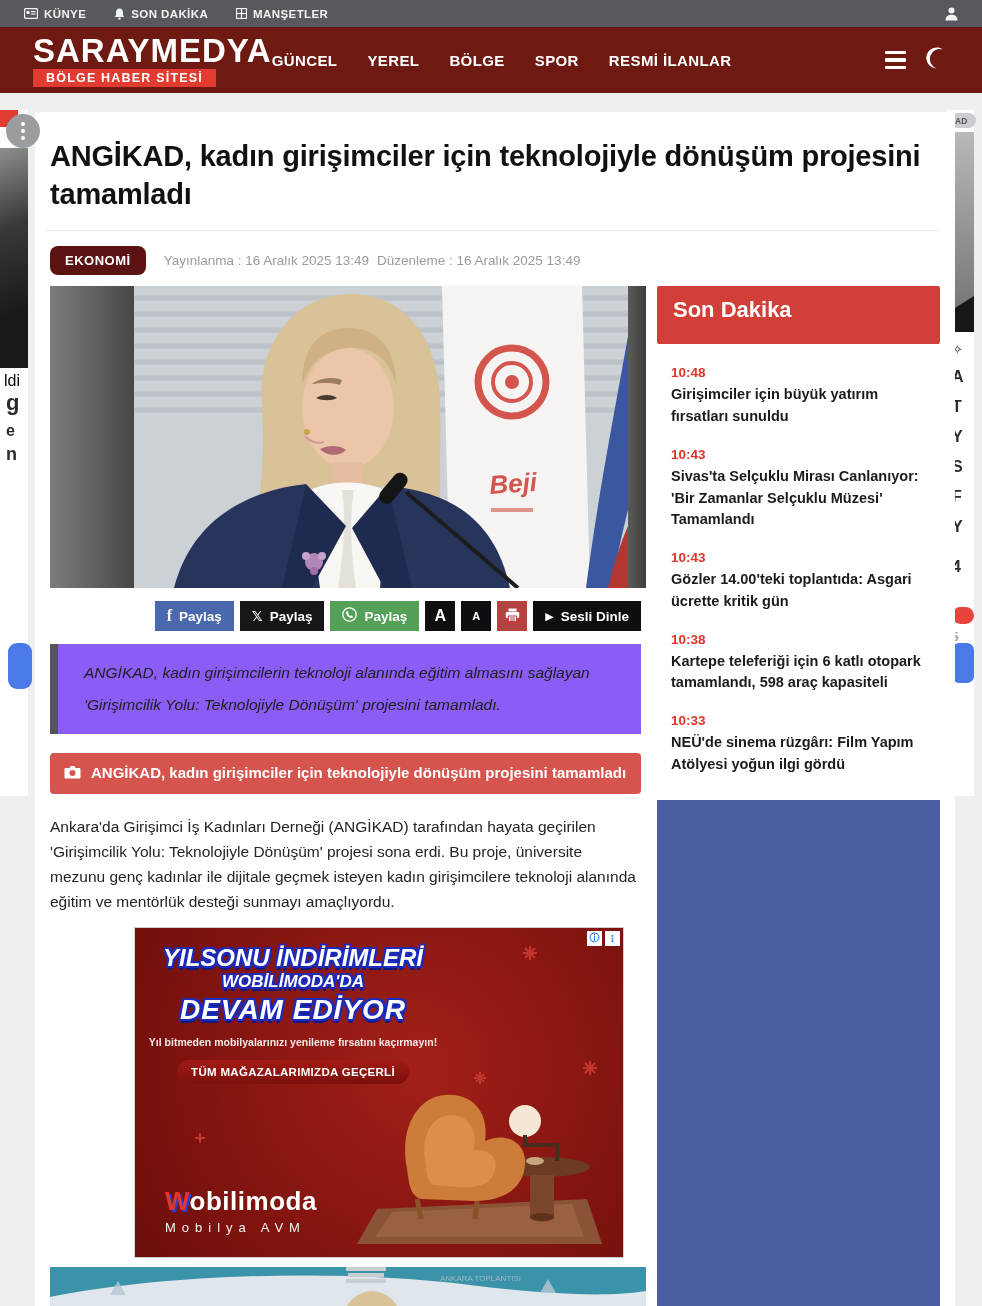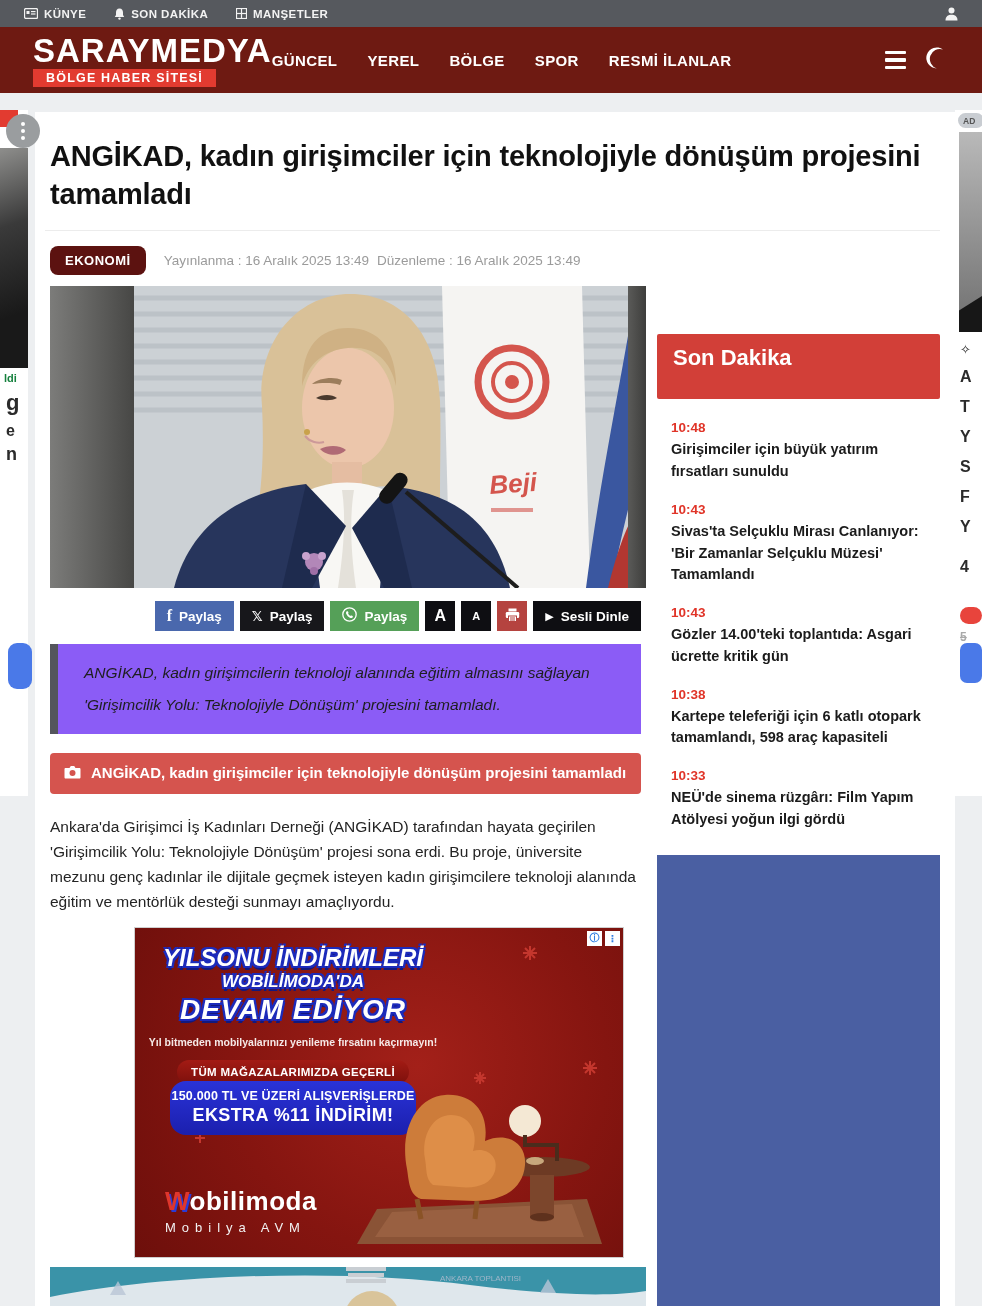--- a/index.html
+++ b/index.html
@@ -96,42 +96,42 @@
   .ad-logo-main { font-size:26px; font-weight:700; color:#fff; letter-spacing:.5px;text-align:right; }
   .ad-logo-w { color:#e0362c; text-shadow:2px 2px 0 #2b3bd6; }
   .ad-logo-sub { color:#f2f2f2; font-size:13px; letter-spacing:6px; margin-top:3px; }
   .ad-art { position:absolute; right:6px; bottom:8px; }
 
   
   .next-img { width:596px; height:46px; margin-top:9px; overflow:hidden; }
 
   
   .sd-header { background:#d23f38; color:#fff; font-size:22px; font-weight:600;
-    padding:11px 16px 28px; border-radius:2px;margin-top:48px; }
+    padding:11px 16px 21px; border-radius:2px; }
   .sd-list { padding:21px 2px 0 14px; }
   .sd-item { margin-bottom:19px; cursor:pointer; }
   .sd-time { color:#e03428; font-size:13.5px; font-weight:800; margin-bottom:4px; }
   .sd-title { color:#1b1b1b; font-size:14.5px; font-weight:700; line-height:1.5; }
   .sd-ad { margin-top:24px; height:575px; background:#4a5fa2; }
 
   
   .edgeL { position:absolute; left:0; top:17px; width:28px; height:686px; background:#fff;
     overflow:visible; }
   .edgeL-photo { position:absolute; left:0; top:38px; width:28px; height:220px;
     background:linear-gradient(160deg,#8e8e8c 0%,#3a3a3a 35%,#191919 75%); }
   .edgeL-dots { position:absolute; left:6px; top:4px; width:34px; height:34px; border-radius:50%;
     background:#9a9d9f; display:flex; flex-direction:column; align-items:center;
     justify-content:center; gap:3px; z-index:3; }
   .edgeL-dots i { width:4px; height:4px; border-radius:50%; background:#fff; }
   .edgeL-badge { position:absolute; left:0; top:0px; width:18px; height:17px; background:#e23b30; z-index:2; }
   .edgeL-frag { position:absolute; color:#2b2b2b; font-weight:700; }
   .edgeL-btn { position:absolute; left:8px; top:533px; width:24px; height:46px;
     background:#4a79e8; border-radius:9px; cursor:pointer; }
 
-  .edgeR { position:absolute; right:0; top:17px; width:27px; height:686px; background:#fff; }
+  .edgeR { position:absolute; right:8px; top:17px; width:27px; height:686px; background:#fff; }
   .edgeR-ad { position:absolute; left:3px; top:3px; width:26px; height:15px; background:#c9cdd2;
     border-radius:8px; color:#555; font-size:8.5px; font-weight:700; display:flex;
     align-items:center; padding-left:5px; }
   .edgeR-photo { position:absolute; left:4px; top:22px; width:23px; height:200px;
     background:linear-gradient(180deg,#b9b9b9 0%,#8c8c8c 60%,#6f6f6f 100%); }
   .edgeR-photo:after { content:""; position:absolute; left:0; bottom:0; width:100%; height:36px;
     background:#171717; clip-path:polygon(0 40%,100% 0,100% 100%,0 100%); }
   .edgeR-frag { position:absolute; left:5px; color:#2b2b2b; font-weight:800; font-size:16px; }
   .edgeR-pill { position:absolute; left:5px; top:497px; width:22px; height:17px;
     background:#e8443c; border-radius:9px; }
@@ -211,21 +211,21 @@
 <div class="page">
 
   <div class="edgeL">
     <div class="edgeL-badge"></div>
     <div class="edgeL-dots">
         <i></i>
         <i></i>
         <i></i>
       </div>
     <div class="edgeL-photo"></div>
-    <div class="edgeL-frag" style="top:262px; left:4px; color:#15803d; font-size:11px; font-weight:700;">ldi</div>
+    <div class="edgeL-frag" style="top:262px; left:4px; color:#000000; font-size:16px; font-weight:400;">ldi</div>
     <div class="edgeL-frag" style="top:280px; left:6px; font-size:22px;">g</div>
     <div class="edgeL-frag" style="top:312px; left:6px; font-size:16px;">e</div>
     <div class="edgeL-frag" style="top:334px; left:6px; font-size:18px;">n</div>
     <div class="edgeL-btn"></div>
   </div>
 
   <div class="edgeR">
     <div class="edgeR-ad">AD</div>
     <div class="edgeR-photo"></div>
     <div class="edgeR-frag" style="top:232px; font-size:13px; font-weight:400;">✧</div>
@@ -406,24 +406,20 @@
                   <line x1="0" y1="-5" x2="0" y2="5"></line>
                 </g>
             </g>
           </svg>
           <div class="ad-left">
             <div class="ad-h ad-h2">YILSONU İNDİRİMLERİ</div>
             <div class="ad-h ad-h1">WOBİLİMODA'DA</div>
             <div class="ad-h ad-h3">DEVAM EDİYOR</div>
             <div class="ad-sub">Yıl bitmeden mobilyalarınızı yenileme fırsatını kaçırmayın!</div>
             <div class="ad-pill1">TÜM MAĞAZALARIMIZDA GEÇERLİ</div>
-            <div class="ad-pill2">
-              <div class="ad-p2a">150.000 TL VE ÜZERİ ALIŞVERİŞLERDE</div>
-              <div class="ad-p2b">EKSTRA %11 İNDİRİM!</div>
-            </div>
           </div>
           <div class="ad-logo">
             <div class="ad-logo-main"><span class="ad-logo-w">W</span><span>obilimoda</span></div>
             <div class="ad-logo-sub">Mobilya AVM</div>
           </div>
           <svg class="ad-art" width="270" height="200" viewBox="0 0 270 200">
 
             <polygon points="30,160 240,150 255,195 10,195" fill="#8a5336"></polygon>
             <polygon points="45,163 225,155 237,188 28,188" fill="#a06746" opacity="0.7"></polygon>
 

